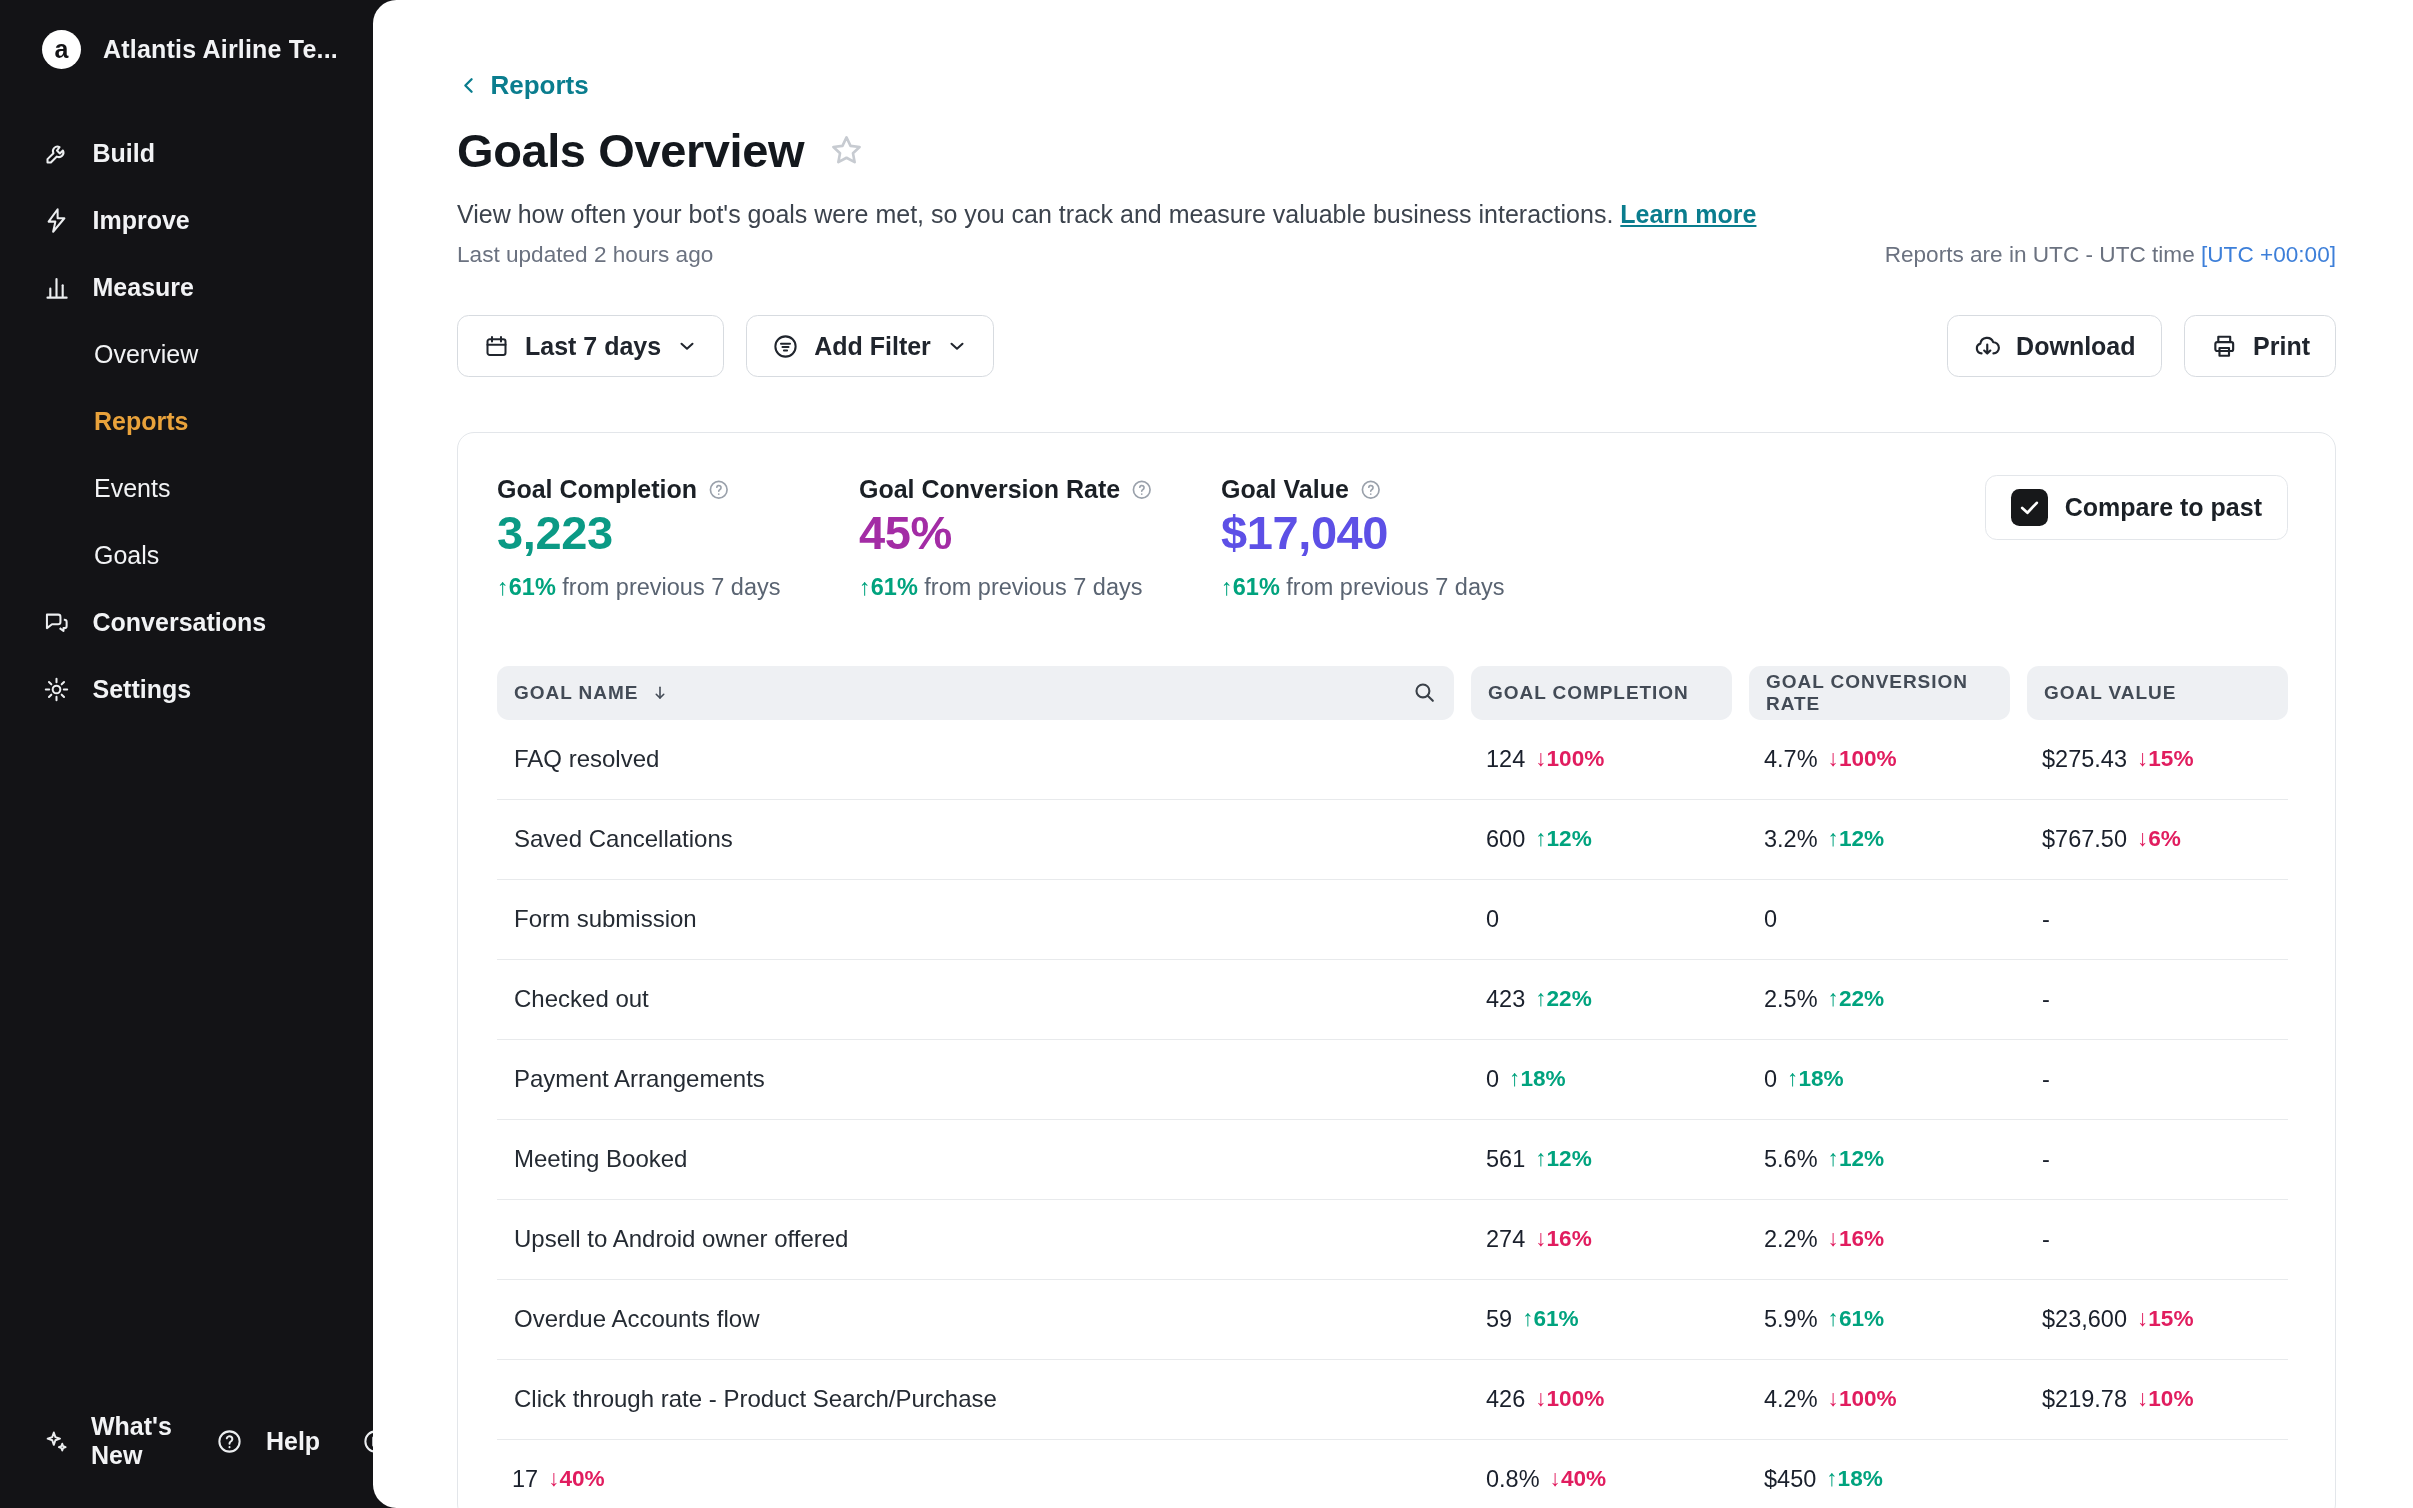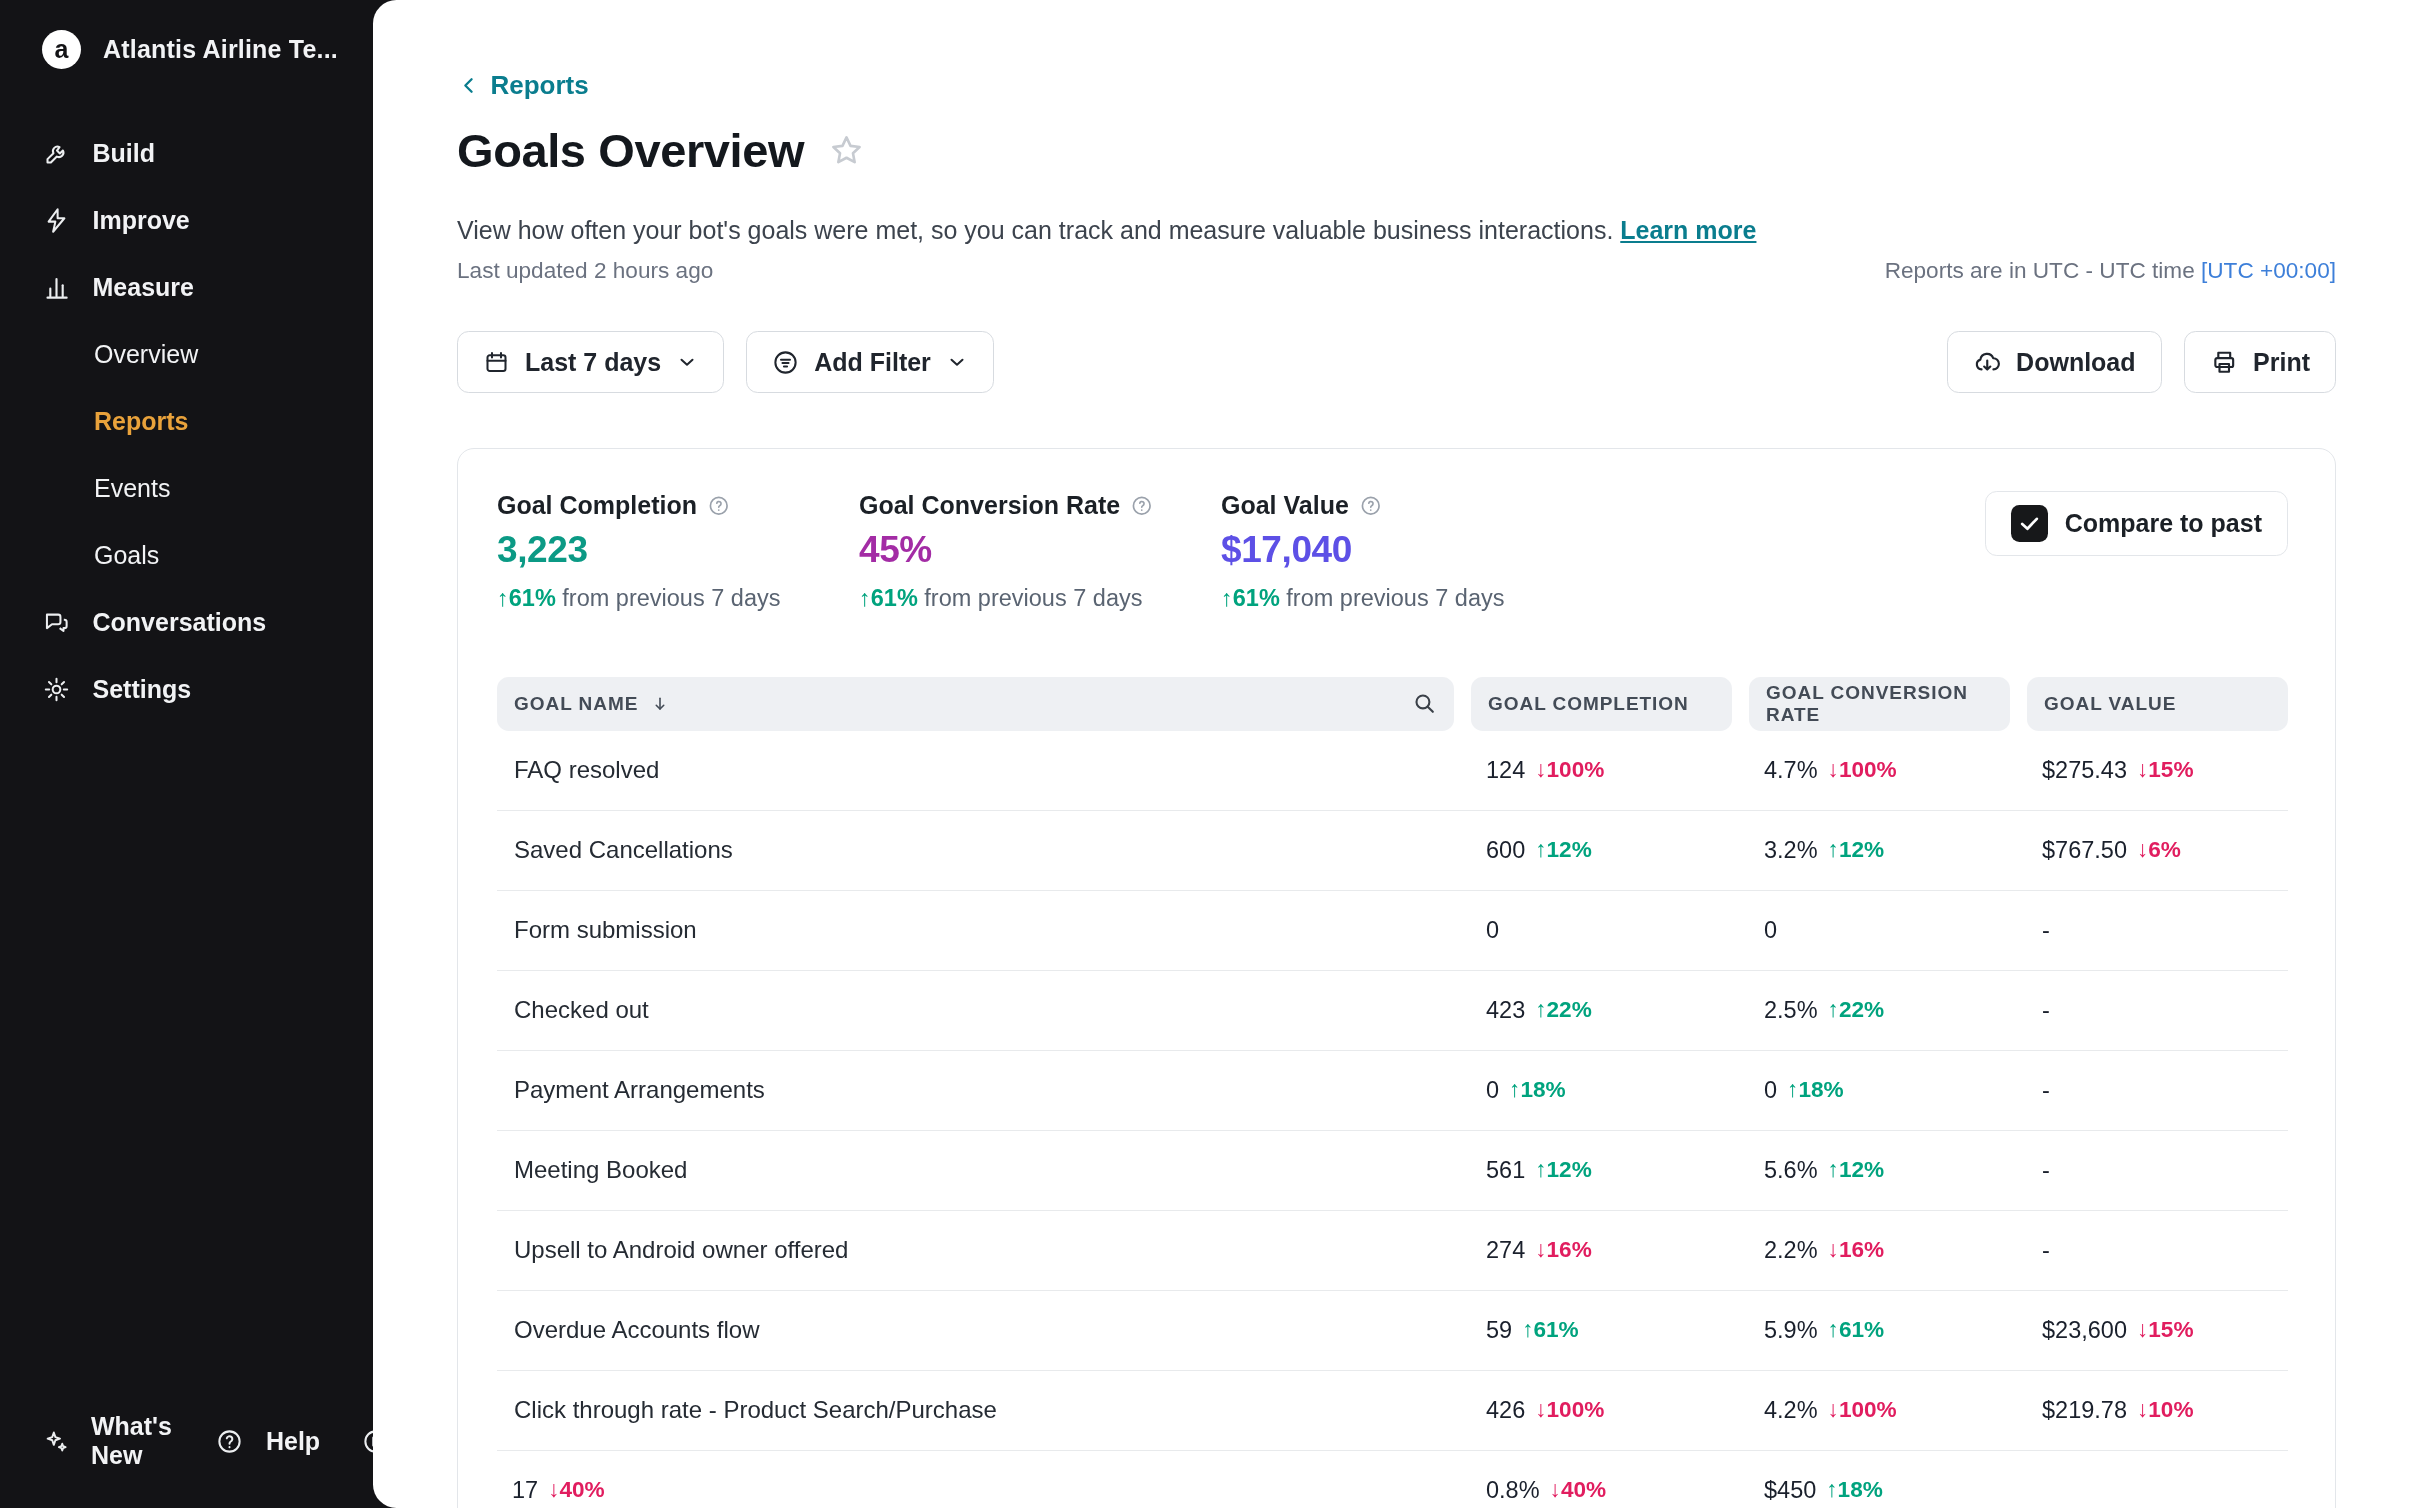--- a/index.html
+++ b/index.html
@@ -21,35 +21,35 @@
   .spacer { flex:1; }
   .side-footer { display:flex; flex-direction:row; padding-bottom:6.7px; }
   .user-row { display:flex; align-items:center; gap:20px; height:82px; padding-left:42px; border-top:0.8px solid rgba(255,255,255,.10); margin-top:11.7px; }
   .avatar { width:39px; height:39px; border-radius:50%; background:#79c6d6; color:#ffffff; display:flex; align-items:center; justify-content:center; font-size:22px; font-weight:700; }
   .user-name { font-size:25px; font-weight:700; }
   
   .main { flex:1; height:1508px; background:#ffffff; border-radius:23.5px 0 0 23.5px; padding:70px 77px 0 84px; overflow:hidden; }
   .breadcrumb { display:inline-flex; align-items:center; gap:8.4px; color:#0a7d8e; font-size:26px; font-weight:700; cursor:pointer; }
   .title-row { display:flex; align-items:center; gap:23.5px; margin-top:22px; }
   .page-title { font-size:47px; font-weight:800; color:#14181d; letter-spacing:-0.4px; }
-  .desc-row { margin-top:38px; font-size:25px; color:#3c434d; }
+  .desc-row { margin-top:22px; font-size:25px; color:#3c434d; }
   .learn-more { color:#0a7d8e; font-weight:600; text-decoration:underline; cursor:pointer; }
   .meta-row { display:flex; justify-content:space-between; align-items:center; margin-top:13.4px; font-size:22.6px; color:#6b7280; }
   .tz-link { color:#3d7fd9; cursor:pointer; }
   
   .toolbar { display:flex; align-items:center; margin-top:47px; }
   .chip, .btn { display:inline-flex; align-items:center; gap:15px; height:62px; padding:0 25px; background:#fff; border:1.7px solid #d7dbe0; border-radius:11.7px; font-size:25px; font-weight:600; color:#20252d; cursor:pointer;text-align:right; }
   .chip + .chip { margin-left:22px; }
   .toolbar-right { margin-left:auto; display:flex; gap:22px; }
   
   .card { margin-top:55px; border:1.7px solid #e3e6ea; border-radius:17px; background:#fff; padding:42px 47px 0 39px; }
   .metrics-row { display:flex; align-items:flex-start; }
   .metric { width:362px; }
   .metric-label { display:flex; align-items:center; gap:10px; font-size:25px; font-weight:700; color:#1b2026; }
-  .metric-value { margin-top:9px; font-size:37px; font-weight:800; letter-spacing:-0.4px; }
+  .metric-value { margin-top:1px; font-size:47px; font-weight:800; letter-spacing:-0.4px; }
   .metric-change { margin-top:13.4px; font-size:23.5px; color:#5a6472; }
   .chg-pos { color:#00a37e; font-weight:700; }
   .compare-chip { margin-left:auto; display:flex; align-items:center; gap:17px; border:1.7px solid #e3e6ea; border-radius:11.7px; height:65px; padding:0 25px; cursor:pointer; }
   .checkbox { width:37px; height:37px; border-radius:8.4px; background:#17181a; display:flex; align-items:center; justify-content:center; }
   .compare-label { font-size:25px; font-weight:600; color:#1b2026; }
   
   .tbl { margin-top:65px; }
   .thead, .trow { display:grid; grid-template-columns:1fr 261px 261px 261px; column-gap:17px; align-items:center; }
   .hcell { background:#eef0f3; border-radius:11.7px; height:54px; display:flex; align-items:center; padding:0 17px; font-size:19px; font-weight:700; letter-spacing:.05em; color:#434b56; cursor:pointer; }
   .hcell-name { justify-content:flex-start; gap:11.7px; }

